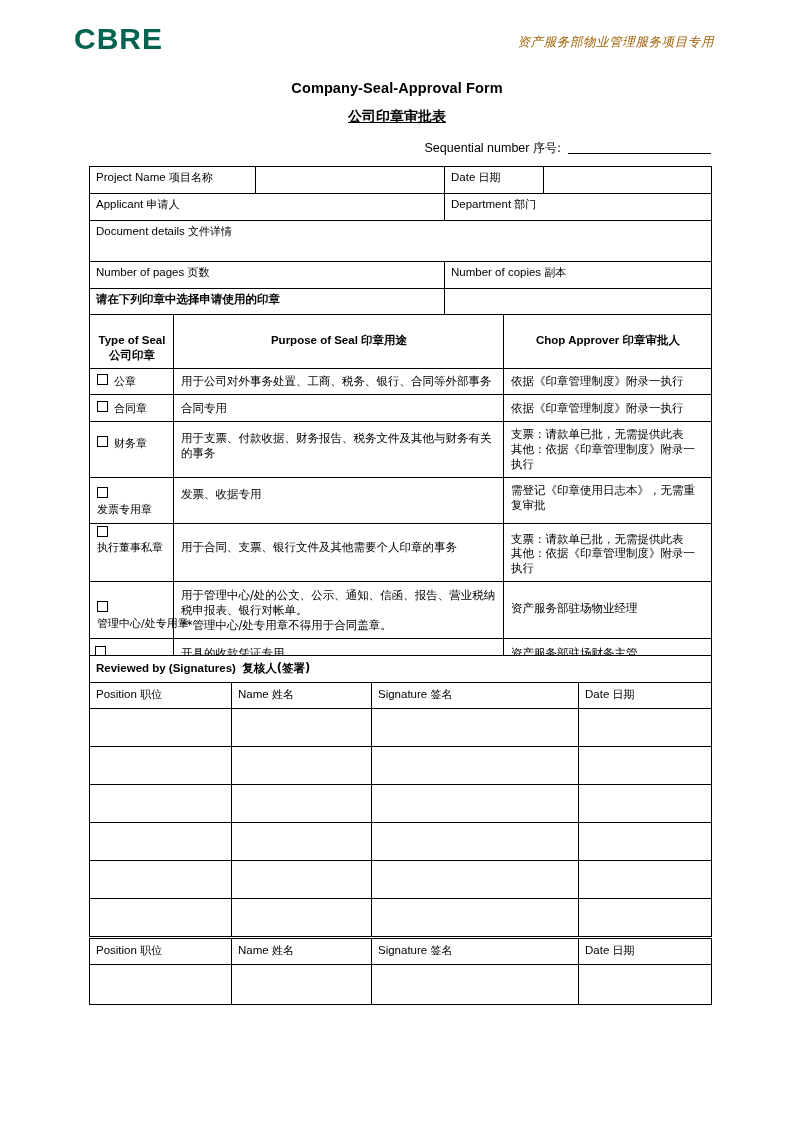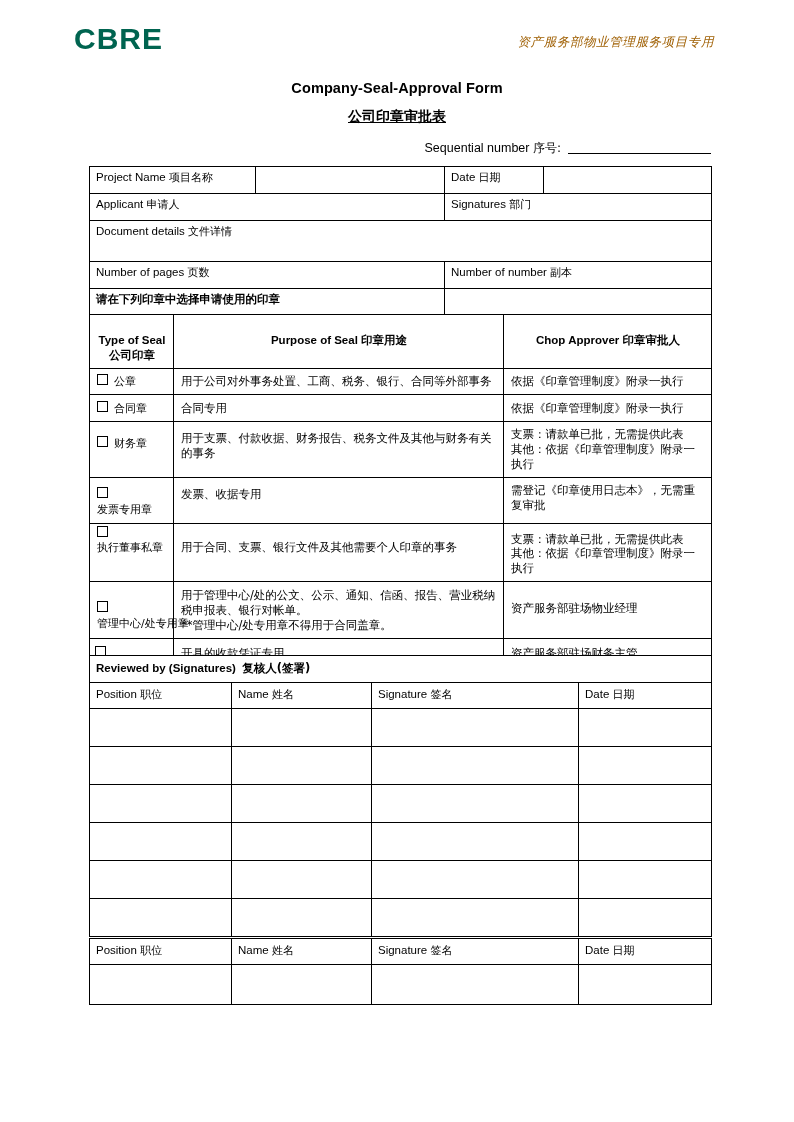--- a/index.html
+++ b/index.html
@@ -167,28 +167,28 @@
     </colgroup>
     <tbody>
       <tr>
         <td class="cell-pad"><span class="en">Project Name</span> <span class="cn">项目名称</span></td>
         <td class="cell-pad"></td>
         <td class="cell-pad"><span class="en">Date</span> <span class="cn">日期</span></td>
         <td class="cell-pad"></td>
       </tr>
       <tr>
         <td class="cell-pad" colspan="2"><span class="en">Applicant</span> <span class="cn">申请人</span></td>
-        <td class="cell-pad" colspan="2"><span class="en">Signatures</span> <span class="cn">部门</span></td>
+        <td class="cell-pad" colspan="2"><span class="en">Department</span> <span class="cn">部门</span></td>
       </tr>
       <tr>
         <td class="cell-pad" colspan="4" style="height:34px"><span class="en">Document details</span> <span class="cn">文件详情</span></td>
       </tr>
       <tr>
         <td class="cell-pad" colspan="2"><span class="en">Number of pages</span> <span class="cn">页数</span></td>
-        <td class="cell-pad" colspan="2"><span class="en">Number of number</span> <span class="cn">副本</span></td>
+        <td class="cell-pad" colspan="2"><span class="en">Number of copies</span> <span class="cn">副本</span></td>
       </tr>
       <tr>
         <td class="cell-pad cnb" colspan="2">请在下列印章中选择申请使用的印章</td>
         <td class="cell-pad" colspan="2"></td>
       </tr>
     </tbody>
   </table>
 
   <table class="tbl" id="tbl-seal">
     <colgroup>

